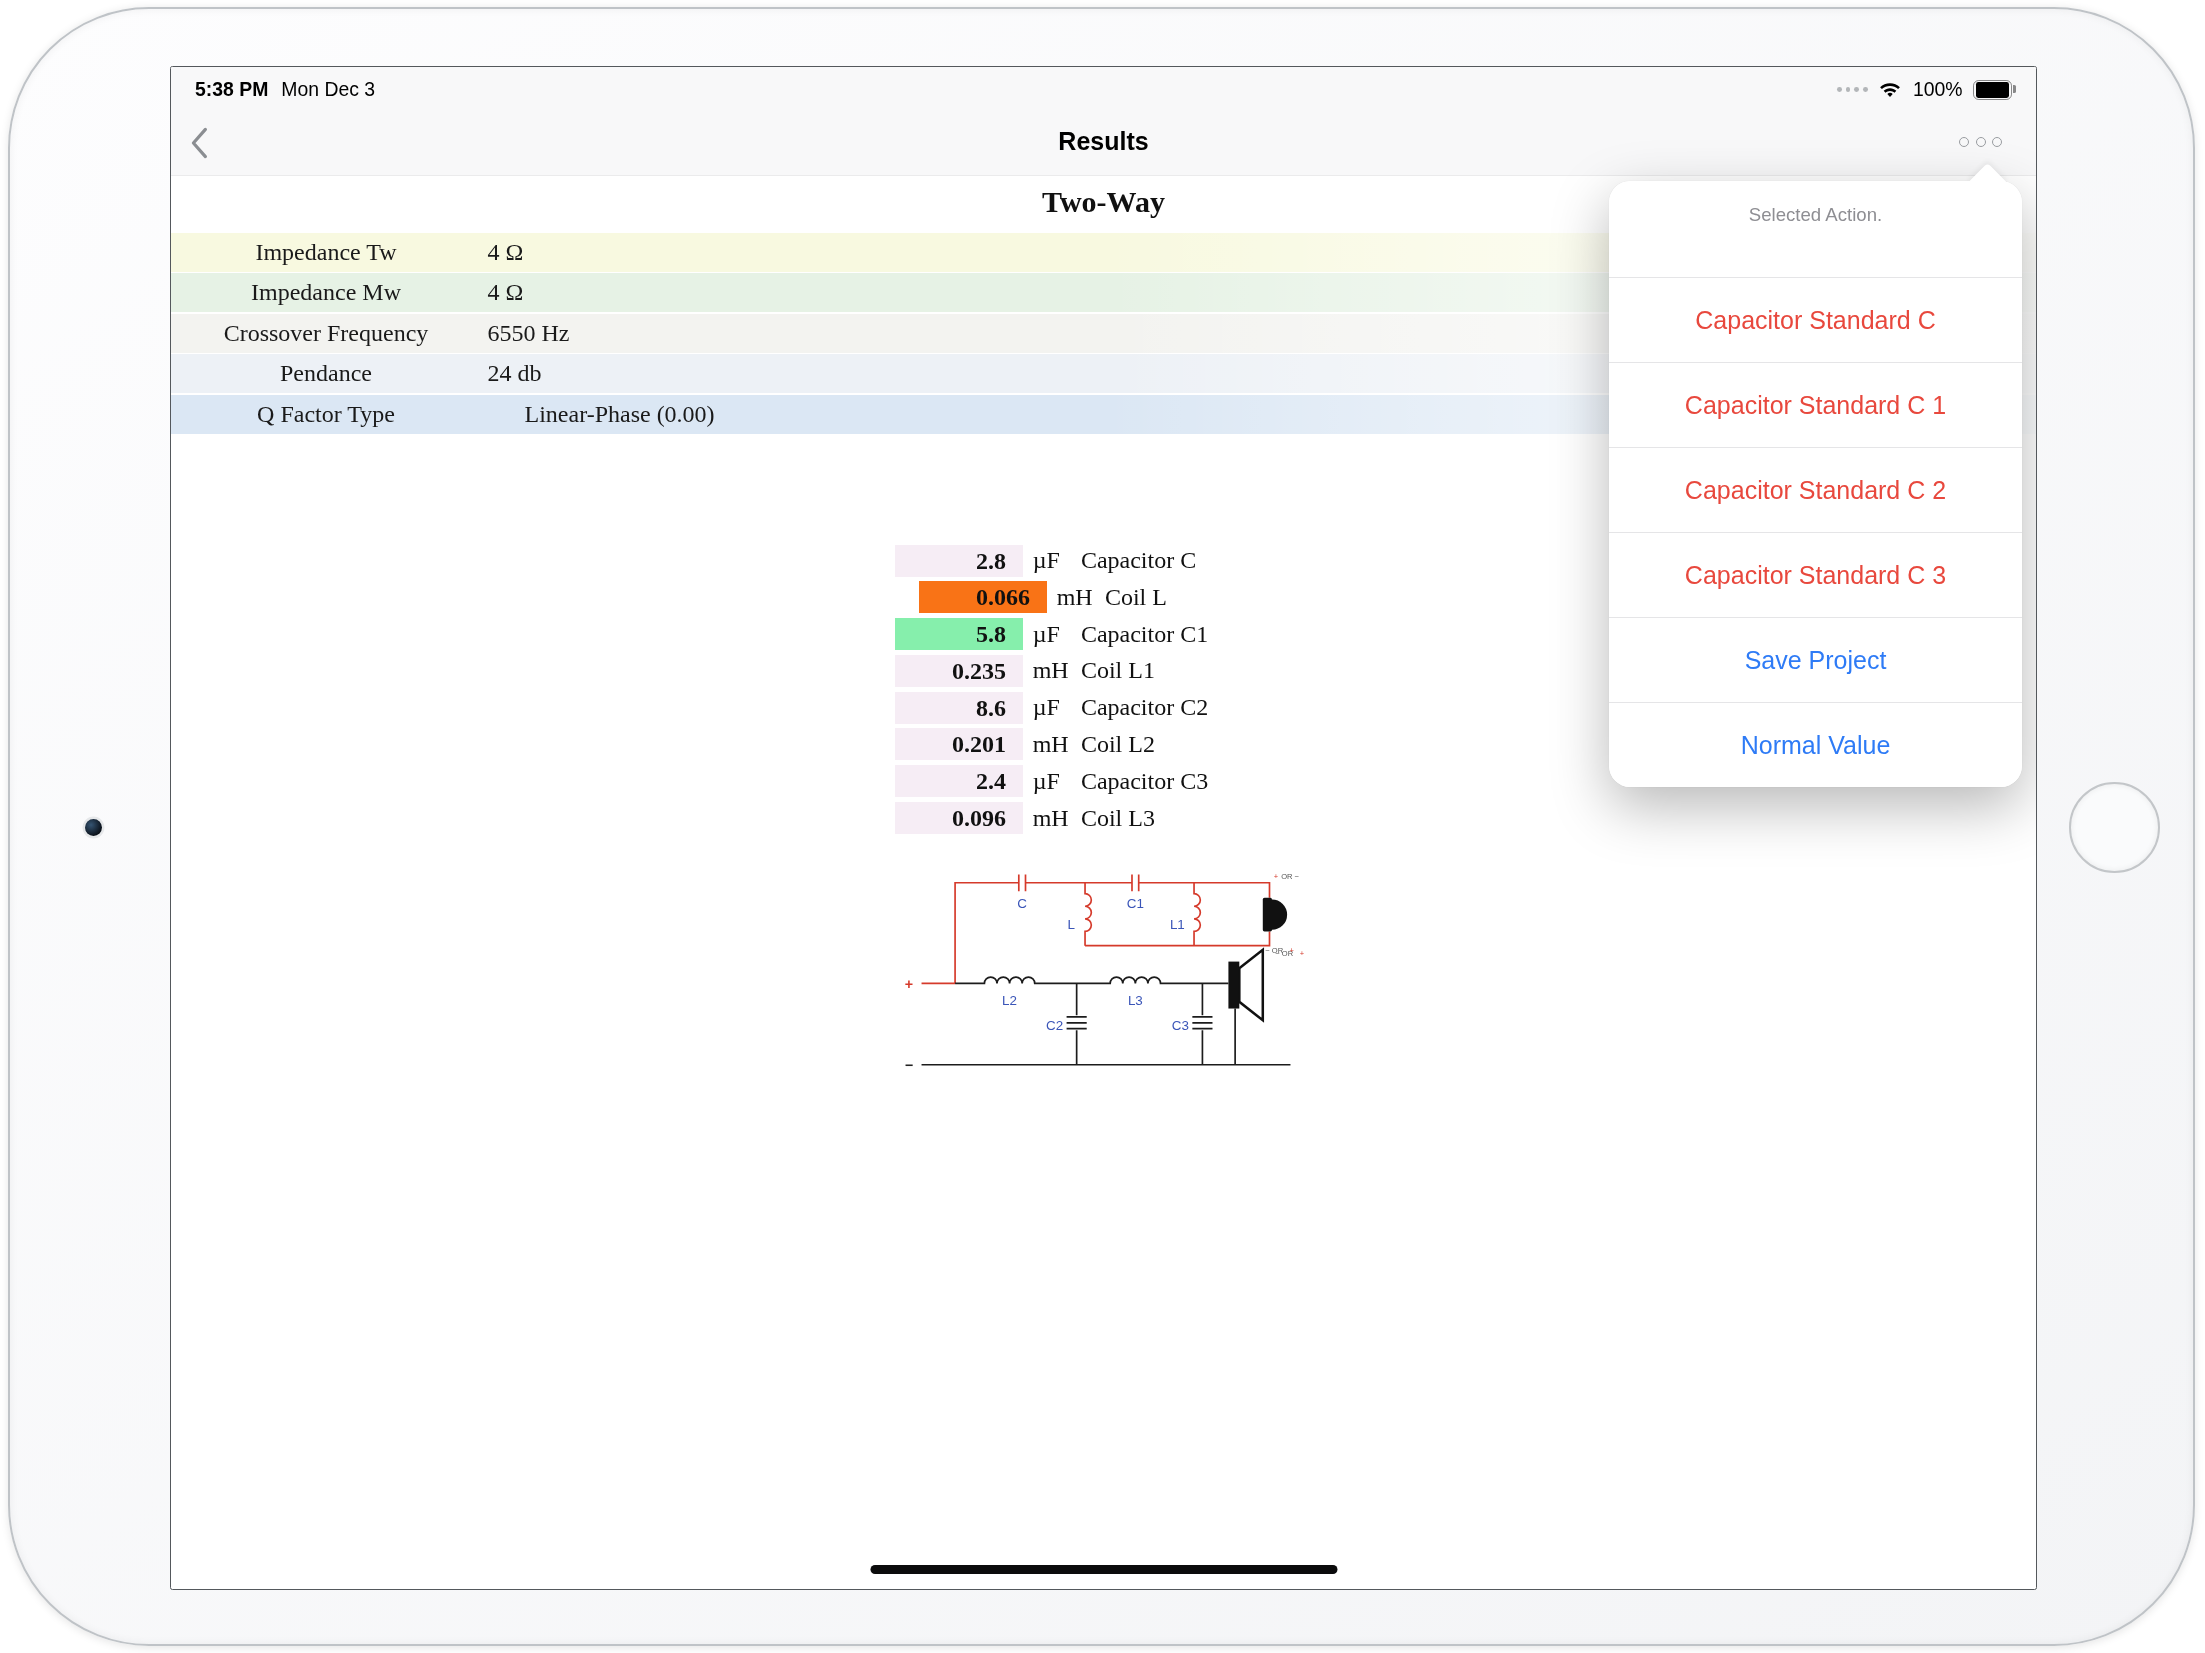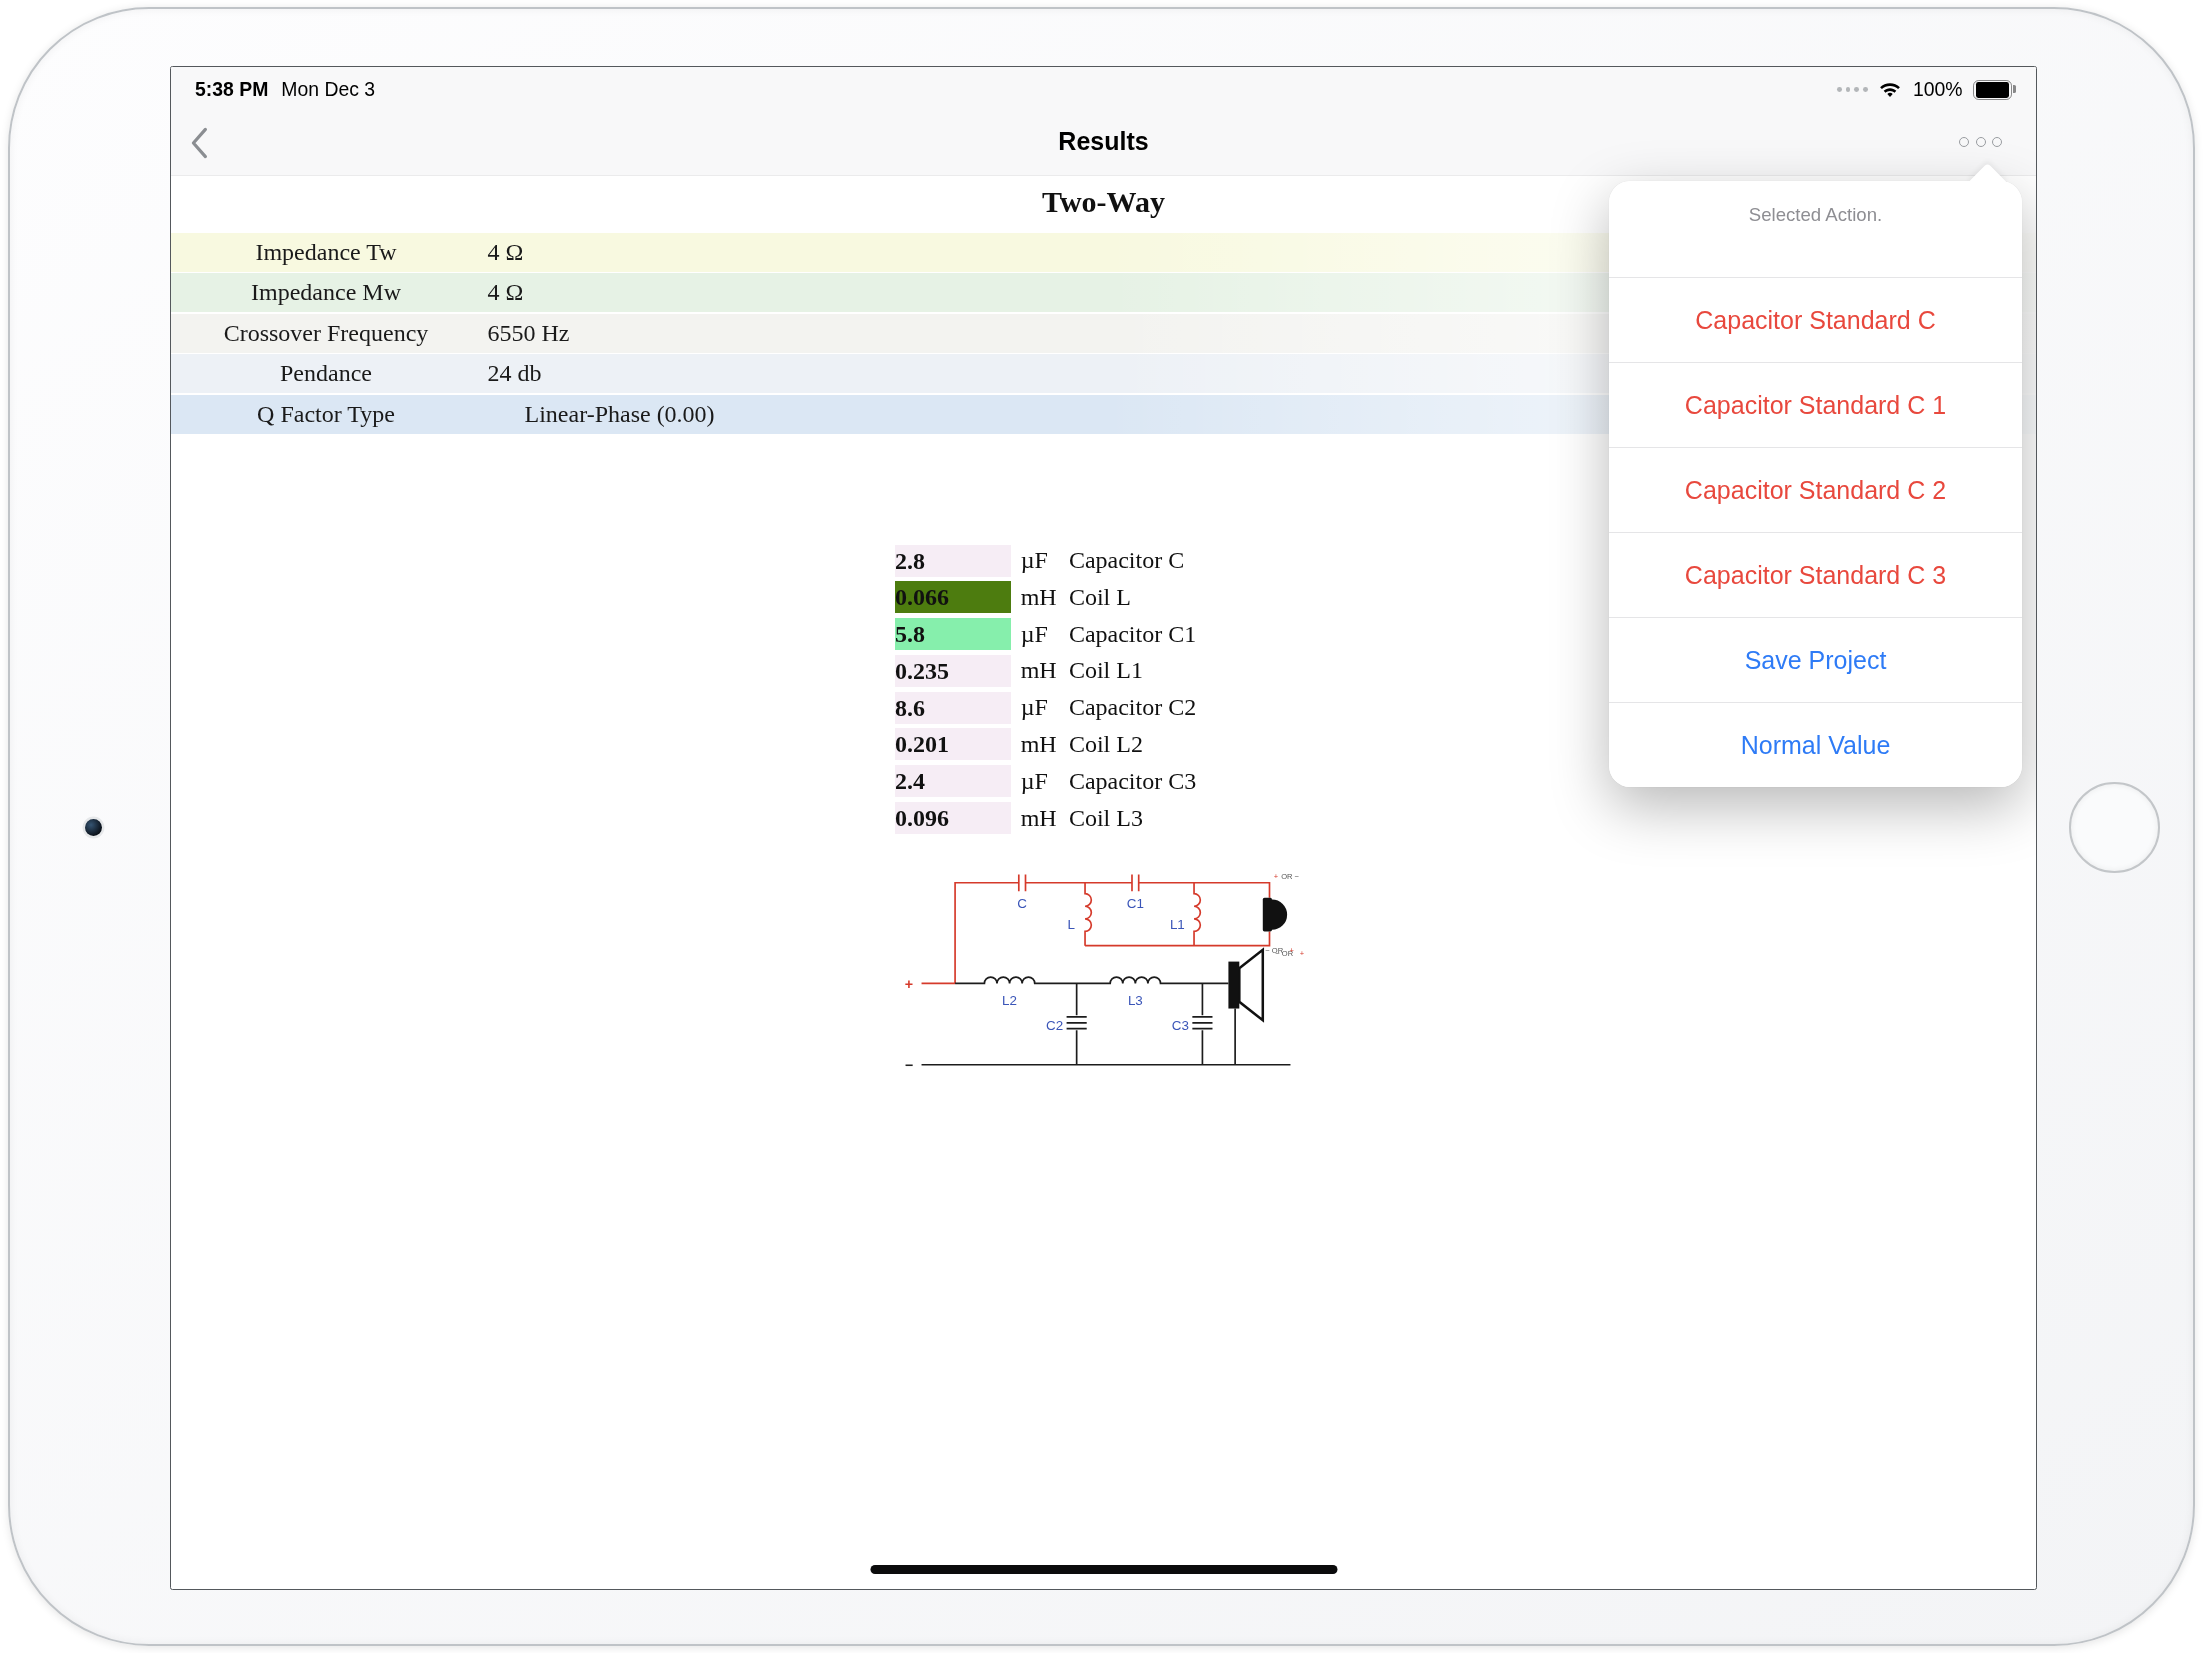--- a/index.html
+++ b/index.html
@@ -65,22 +65,22 @@
   .param-row{
     height:39px;margin-bottom:1.6px;display:flex;align-items:center;
     font-family:"Liberation Serif",serif;font-size:24px;color:#1a1a1a;
     background-image:linear-gradient(to right, rgba(255,255,255,0) 50%, rgba(255,255,255,0.9) 96%);
   }
   .param-label{width:310px;text-align:center;}
   .param-value{margin-left:6.5px;}
   .results-table{position:absolute;left:724px;top:478px;}
   .result-row{display:flex;align-items:center;height:32px;margin-bottom:4.8px;
     font-family:"Liberation Serif",serif;font-size:24px;color:#111;cursor:pointer;}
-  .result-value{width:116px;height:32px;line-height:32px;
-    padding-right:0;box-sizing:border-box;font-weight:700;}
+  .result-value{width:128px;height:32px;line-height:32px;text-align:right;
+    padding-right:17px;box-sizing:border-box;font-weight:700;}
   .result-unit{margin-left:9.7px;width:45px;font-family:Liberation Serif, serif;}
   .result-name{margin-left:3.2px;white-space:nowrap;}
   .schematic{position:absolute;left:725px;top:799px;}
   
   .popover{
     position:absolute;left:1438px;top:114px;width:413px;z-index:20;
     background:#ffffff;border-radius:21px;
     box-shadow:0 19.4px 57px rgba(0,0,0,0.28), 0 0 0.8px rgba(0,0,0,0.2);
   }
   .popover-arrow{
@@ -178,21 +178,21 @@
       </div>
     </div>
 
     <div class="results-table">
       <div class="result-row">
         <span class="result-value" style="background-color: rgb(246, 237, 245);">2.8</span>
         <span class="result-unit">µF</span>
         <span class="result-name">Capacitor C</span>
       </div>
       <div class="result-row">
-        <span class="result-value" style="background-color: #4d7c0f;">0.066</span>
+        <span class="result-value" style="background-color: #f97316; margin-left: 24px;">0.066</span>
         <span class="result-unit">mH</span>
         <span class="result-name">Coil L</span>
       </div>
       <div class="result-row">
         <span class="result-value" style="background-color: #86efac;">5.8</span>
         <span class="result-unit">µF</span>
         <span class="result-name">Capacitor C1</span>
       </div>
       <div class="result-row">
         <span class="result-value" style="background-color: rgb(246, 237, 245);">0.235</span>

